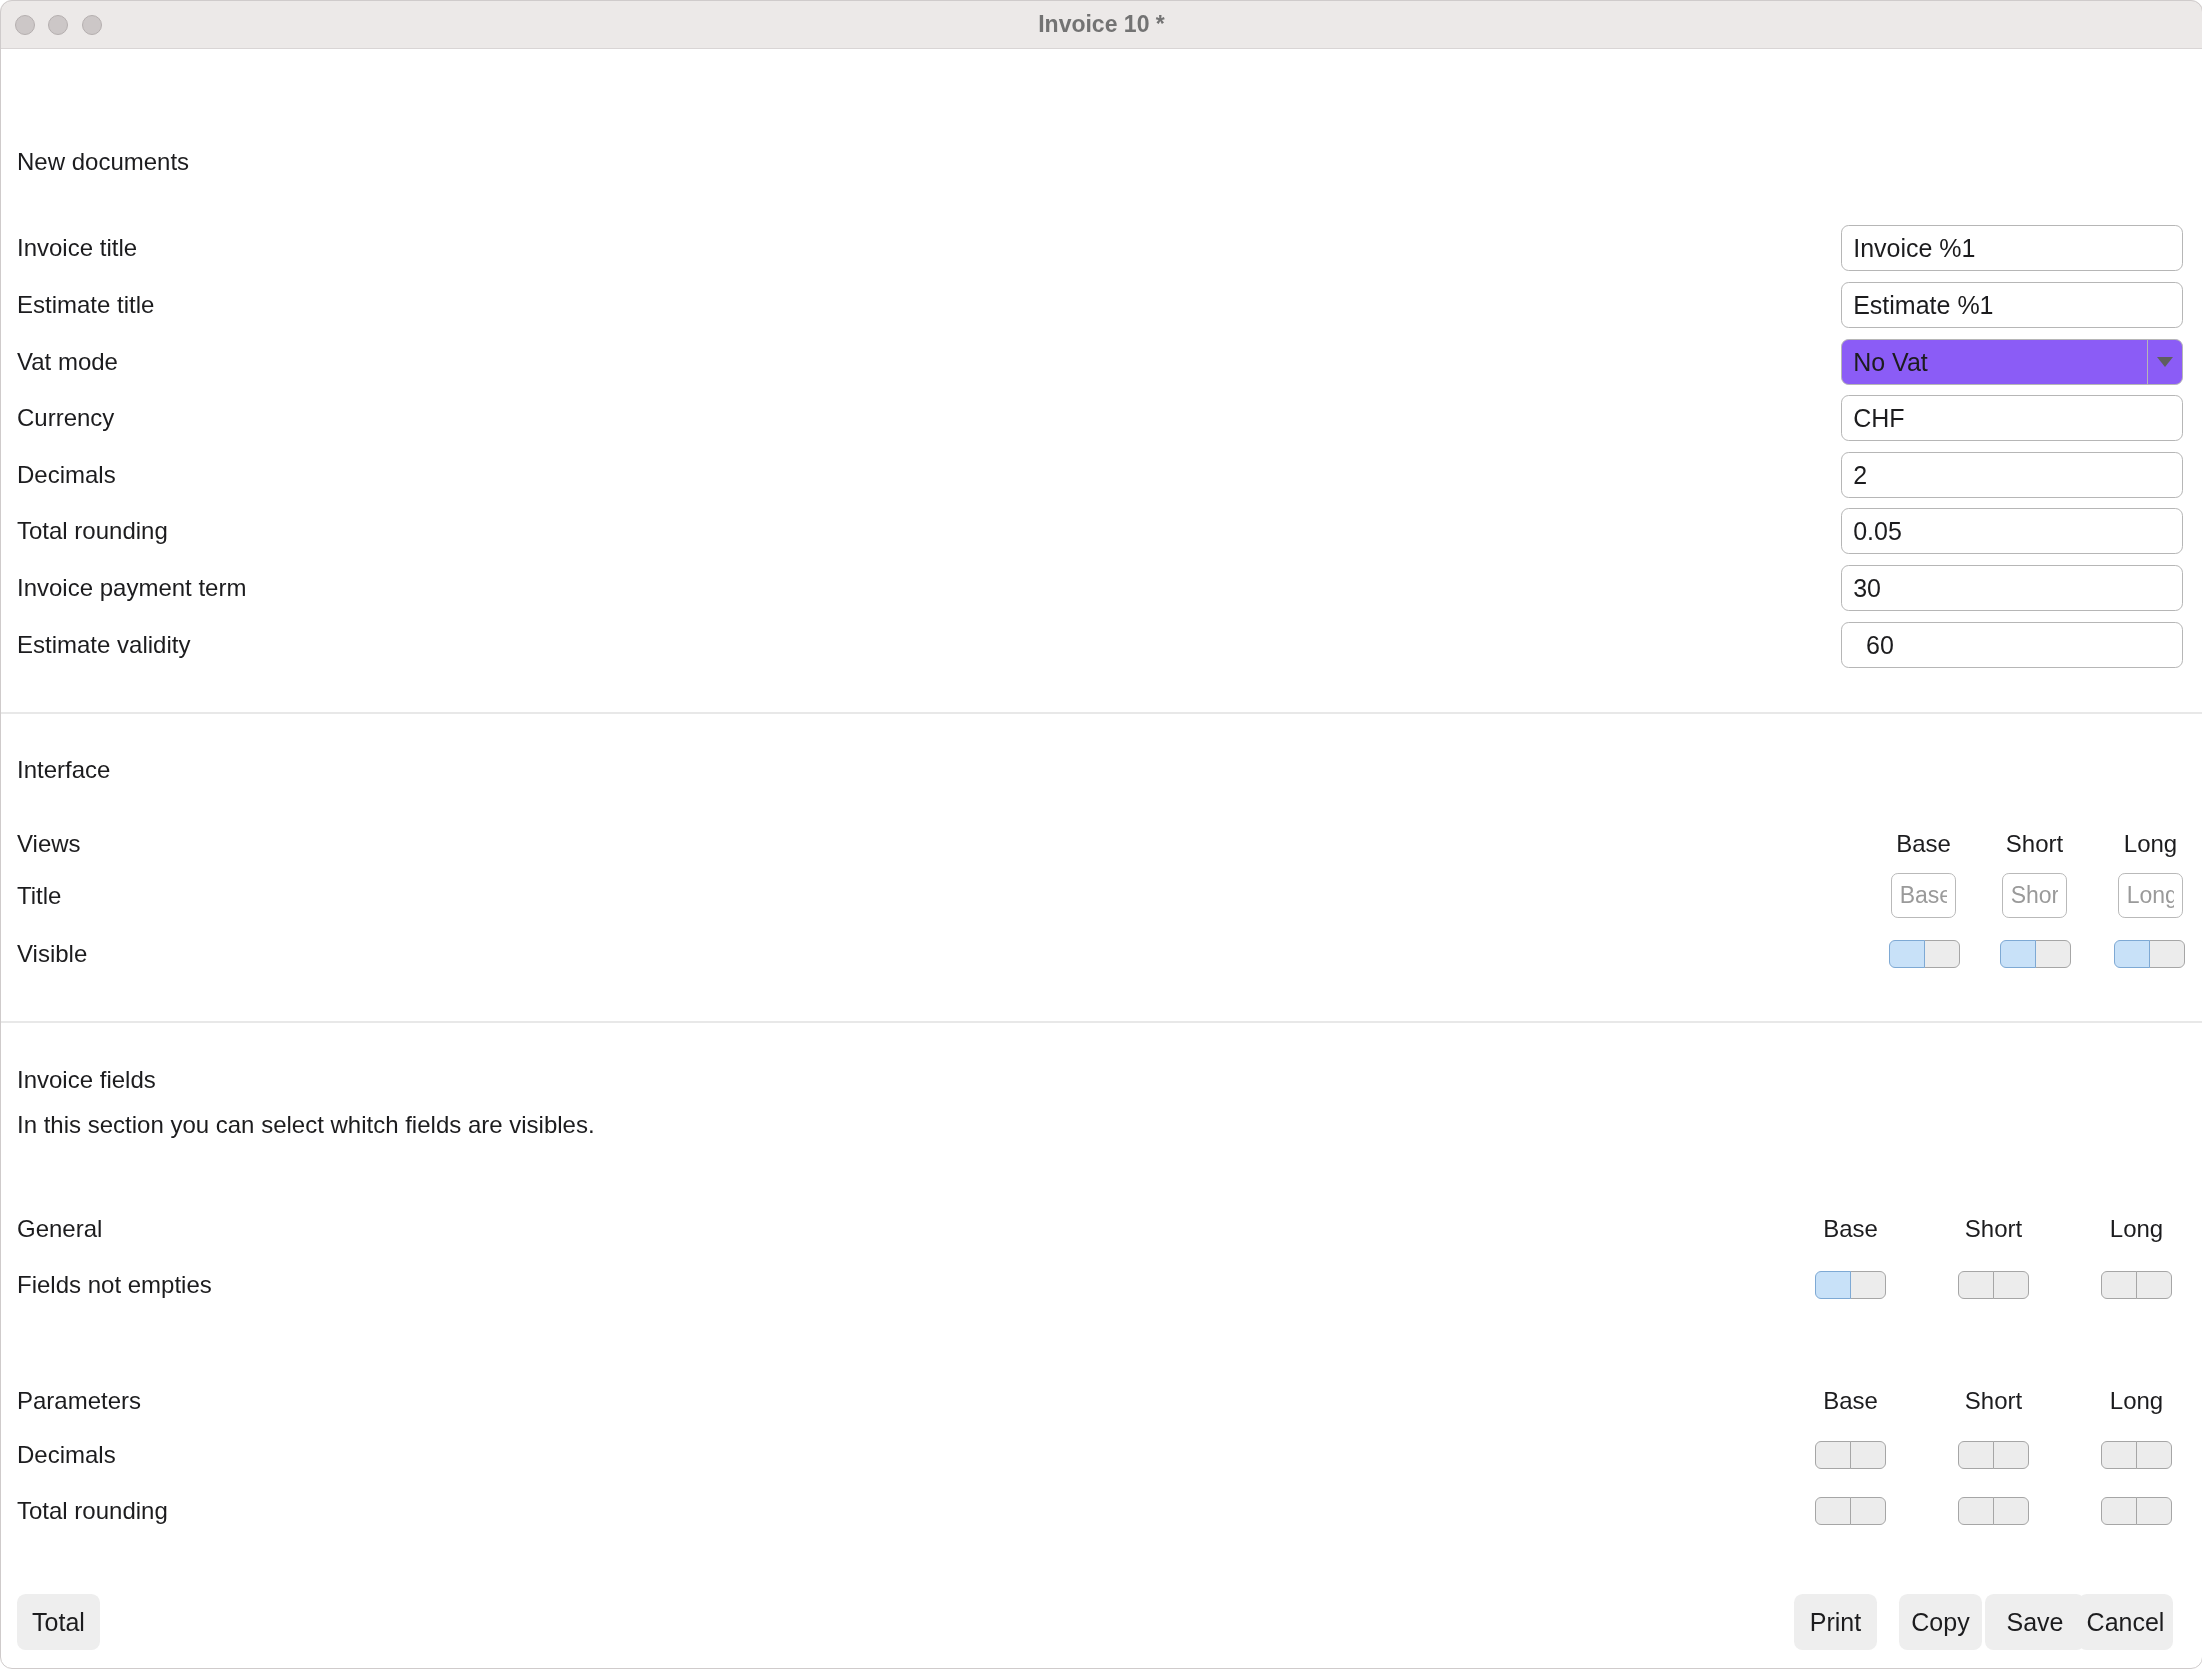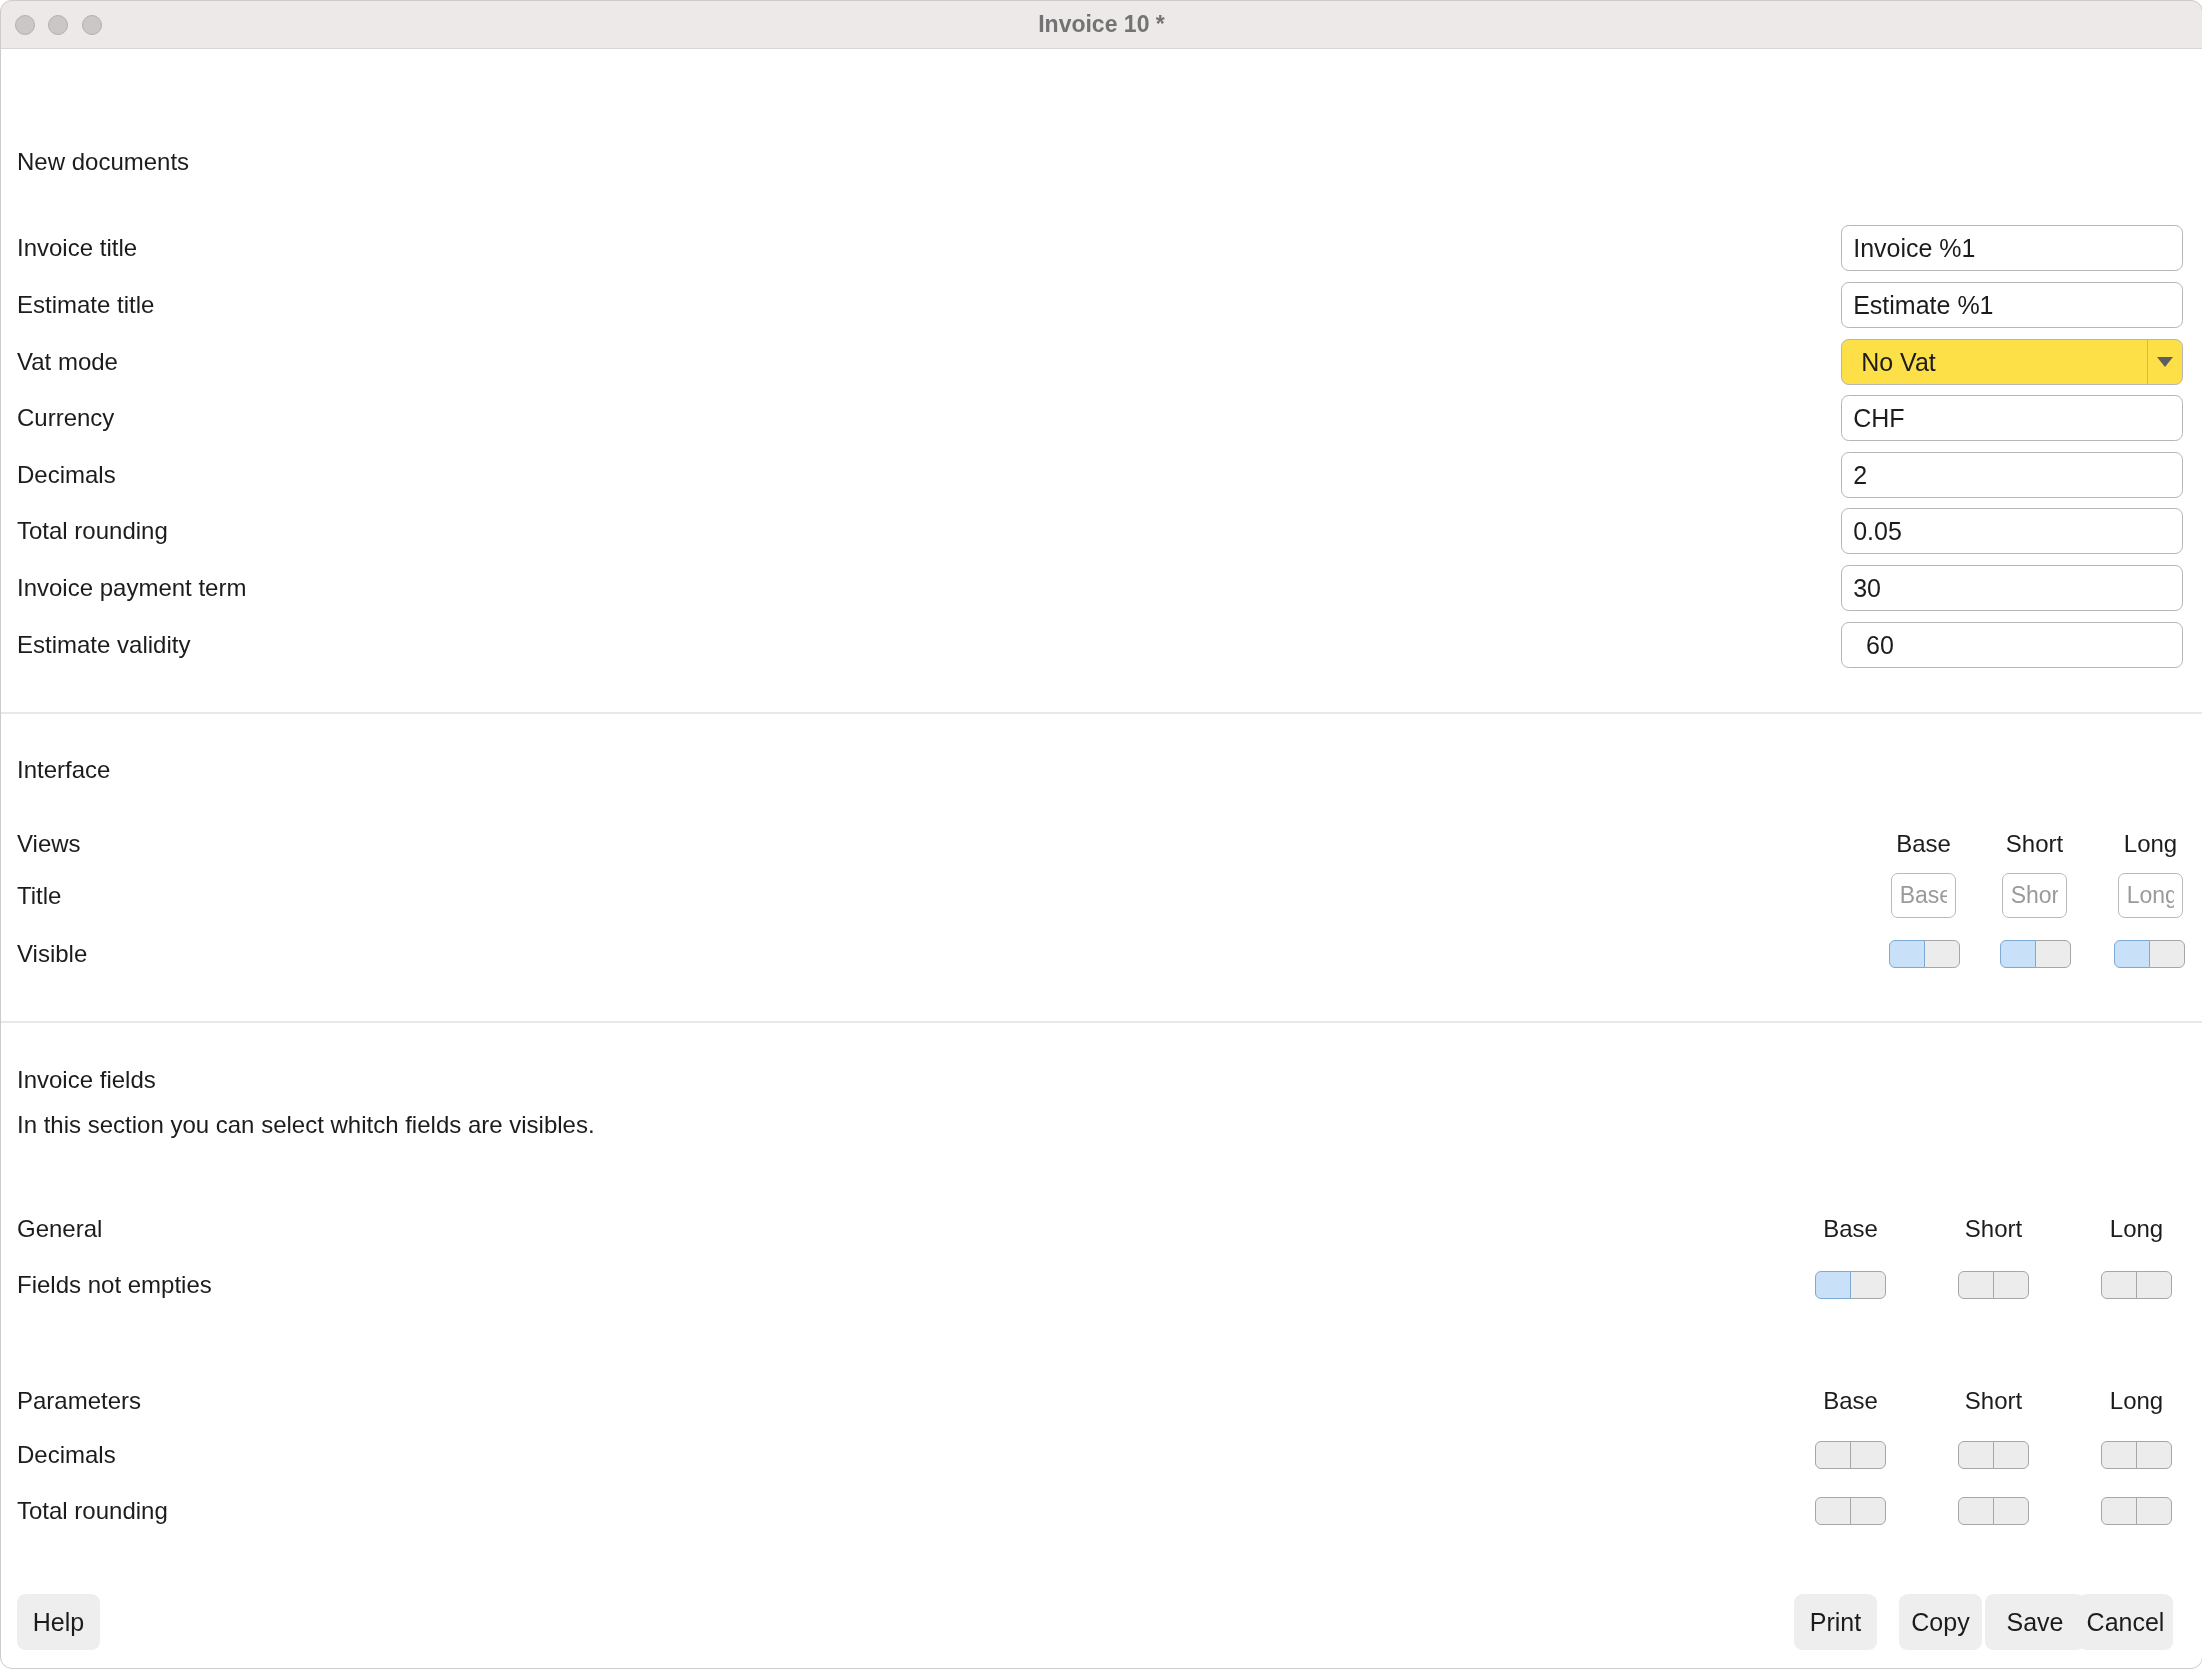--- a/index.html
+++ b/index.html
@@ -32,21 +32,21 @@
   .lbl{position:absolute;left:17px;font-size:24px;white-space:nowrap;}
   .h{font-weight:normal;}
   .divider{position:absolute;left:0;right:0;height:1.7px;background:#e8e8e8;}
 
   
   .field-input{position:absolute;left:1841px;width:342px;height:46px;box-sizing:border-box;
       border:1.7px solid #b6b6b6;border-radius:7.7px;background:#fff;color:#1c1c1e;
       font-family:"Liberation Sans",sans-serif;font-size:25px;padding:0 11.2px;outline:none;}
   
   .select{position:absolute;left:1841px;width:342px;height:46px;box-sizing:border-box;
-      border:1.7px solid #b6b6b6;border-radius:7.7px;background:#fde047;display:flex;align-items:stretch;padding-left:8px;}
+      border:1.7px solid #b6b6b6;border-radius:7.7px;background:#8b5cf6;display:flex;align-items:stretch;}
   .select .val{flex:1;display:flex;align-items:center;padding-left:11.2px;font-size:25px;}
   .select .arrow-seg{width:34px;border-left:1.7px solid #b6b6b6;display:flex;
       align-items:center;justify-content:center;border-radius:0 6px 6px 0;}
   .arrow-down{width:0;height:0;border-left:8.6px solid transparent;
       border-right:8.6px solid transparent;border-top:10.3px solid #5e5e5e;}
 
   
   .mini-input{position:absolute;width:65px;height:45px;box-sizing:border-box;top:873px;
       border:1.7px solid #b9b9b9;border-radius:6.9px;background:#fff;outline:none;
       font-family:"Liberation Sans",sans-serif;font-size:23px;padding:0 7.7px;color:#1c1c1e;}
@@ -189,21 +189,21 @@
   </div>
   <div class="toggle" style="left:1958px;top:1497px;">
     <span class="seg l"></span>
     <span class="seg r"></span>
   </div>
   <div class="toggle" style="left:2101px;top:1497px;">
     <span class="seg l"></span>
     <span class="seg r"></span>
   </div>
 
-  <button class="btn" style="left:17px;width:83px;">Help</button>
+  <button class="btn" style="left:17px;width:83px;">Total</button>
   <button class="btn" style="left:1794px;width:83px;">Print</button>
   <button class="btn" style="left:1887px;width:83px;margin-left:12px;">Copy</button>
   <button class="btn" style="left:1985px;width:100px;">Save</button>
   <button class="btn" style="left:2078px;width:95px;">Cancel</button>
 
 </div>
 <div class="frame"></div>
 
 
 </body></html>

